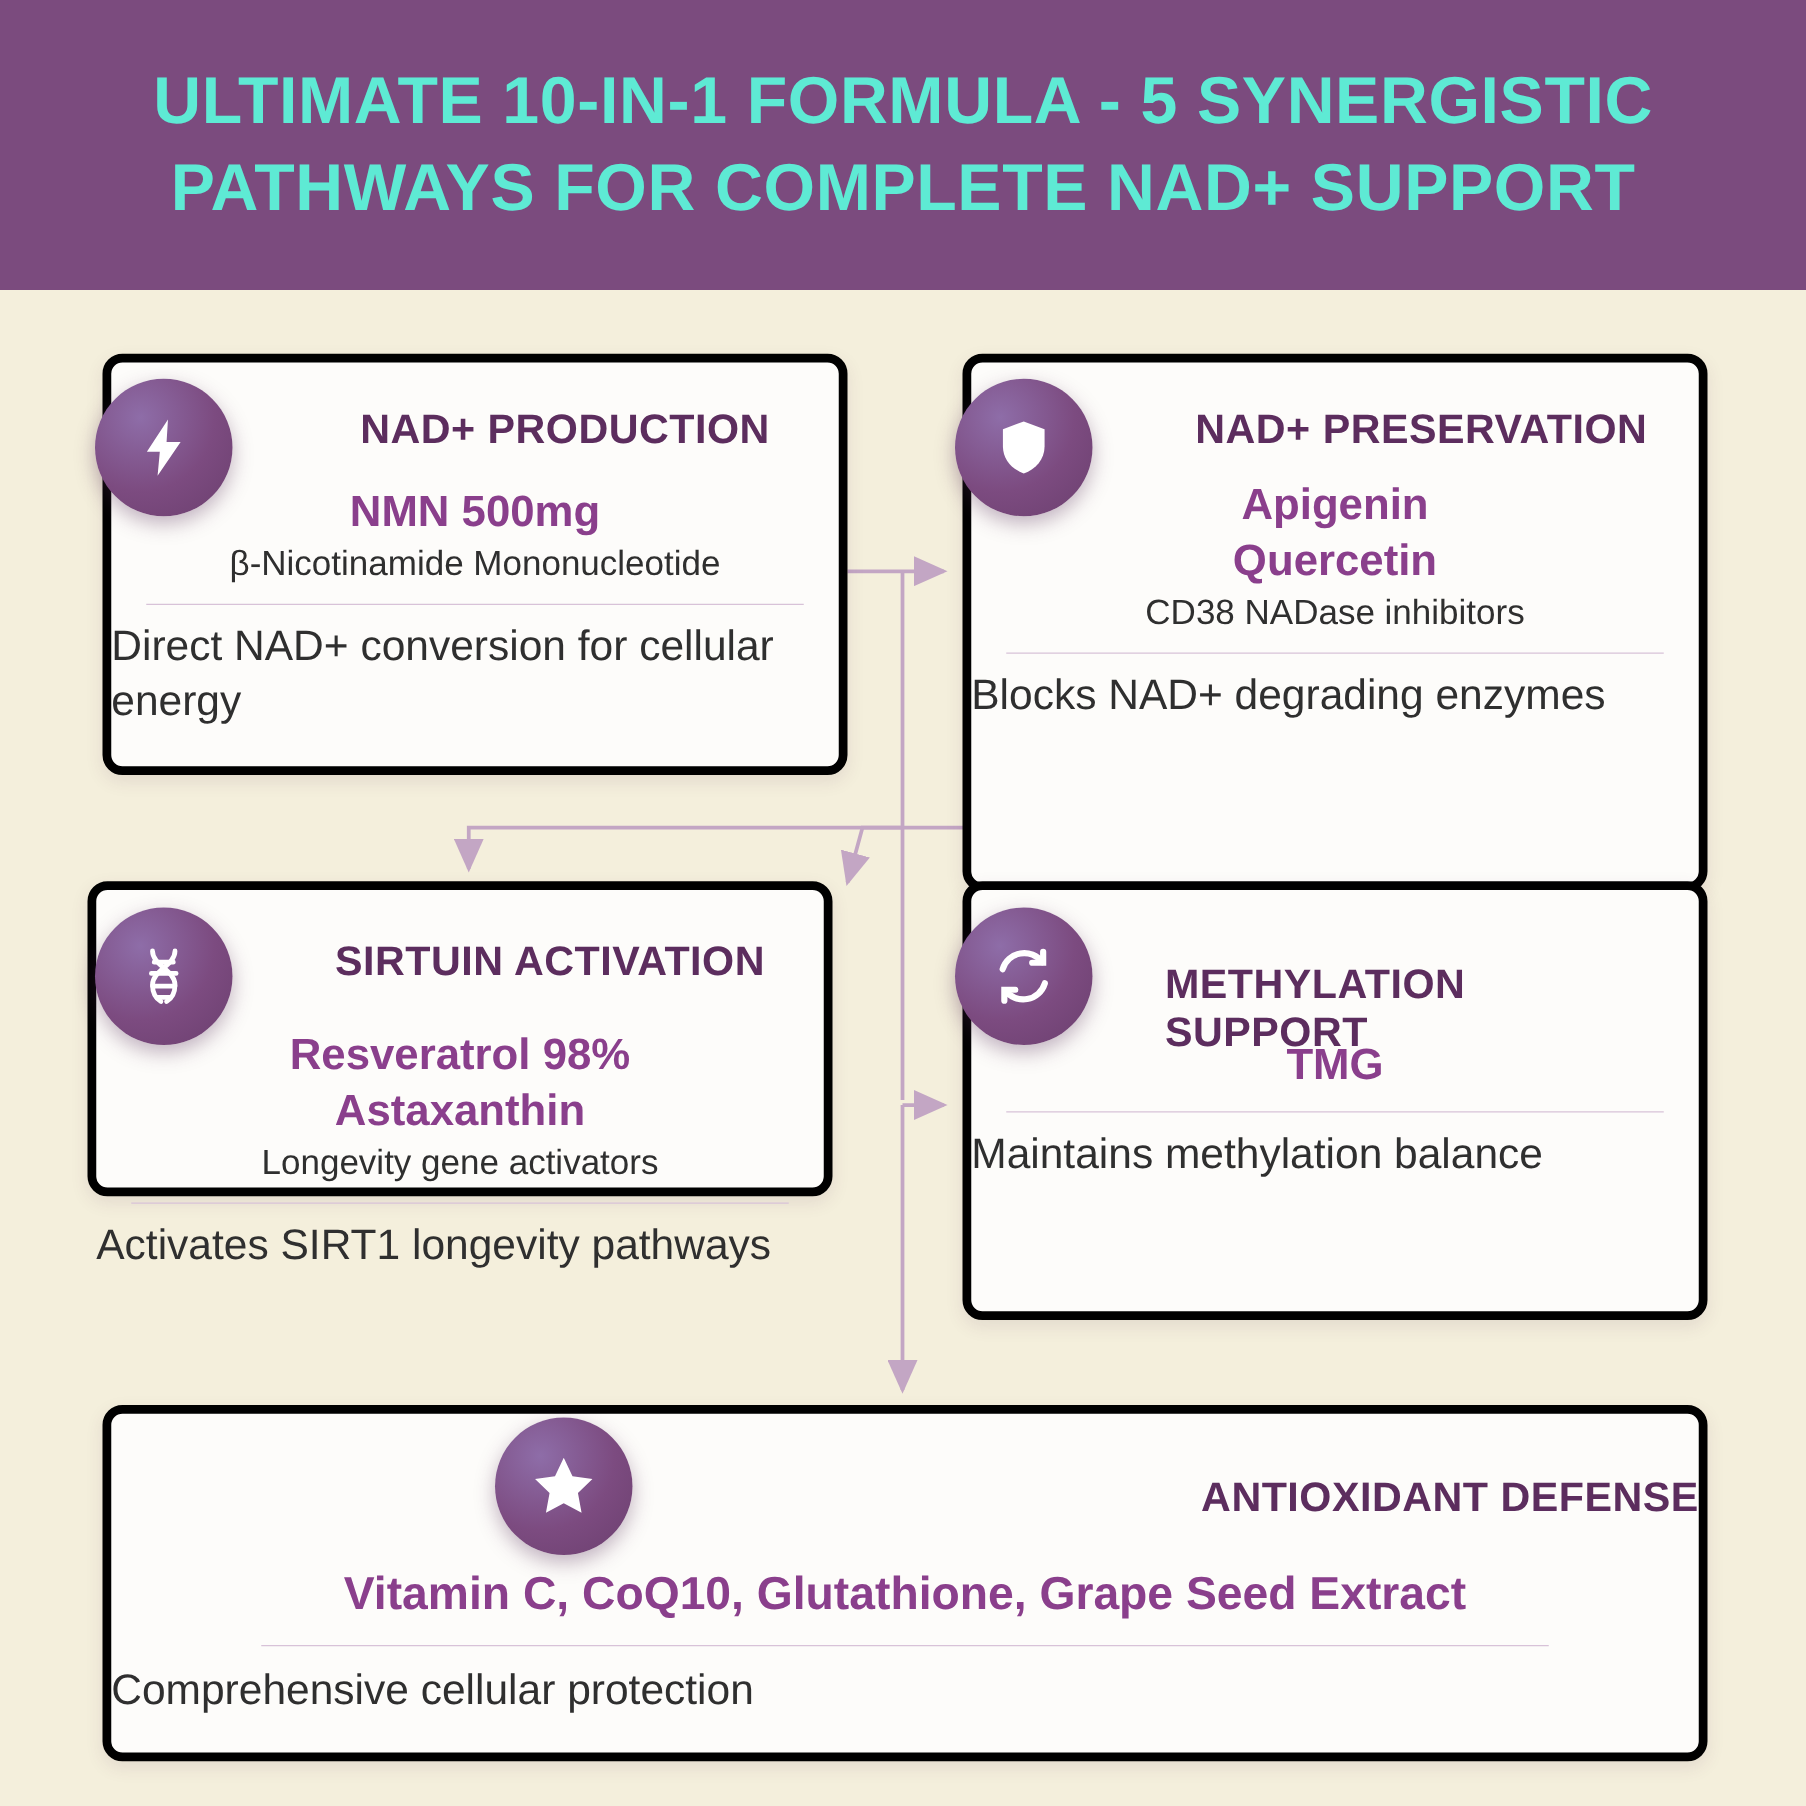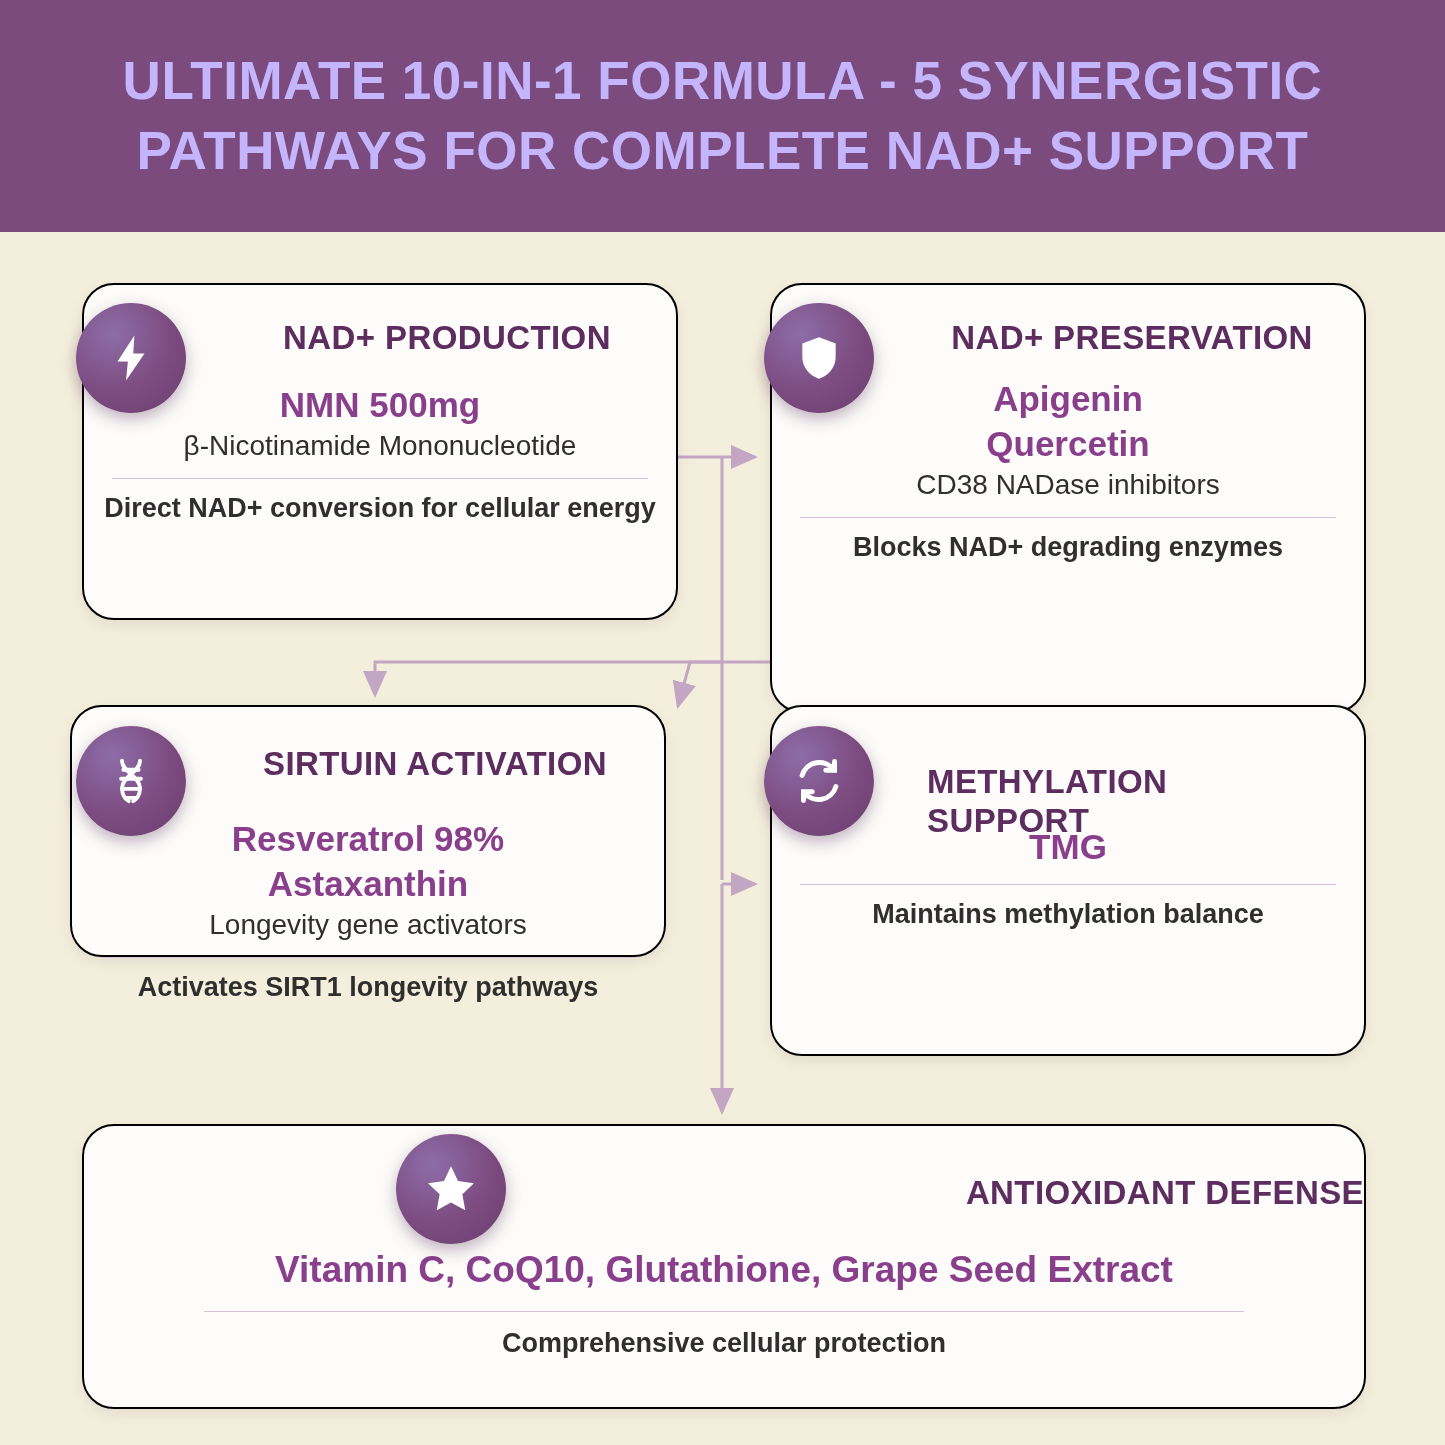--- a/index.html
+++ b/index.html
@@ -28,43 +28,43 @@
     width: 1445px;
     height: 232px;
     background: #7b4b7e;
     display: flex;
     align-items: center;
     justify-content: center;
   }
   .header-title {
     width: 1290px;
     text-align: center;
-    color: #c4b5fd;
+    color: #5eead4;
     font-size: 53px;
     font-weight: bold;
     line-height: 1.32;
     letter-spacing: 0.5px;
   }
 
   
   .connectors {
     position: absolute;
     left: 0;
     top: 0;
     width: 1445px;
     height: 1445px;
     pointer-events: none;
   }
 
   
   .card {
     position: absolute;
     background: #fdfcfa;
-    border: 2px solid #000000;
-    border-radius: 32px;
+    border: 7px solid #000000;
+    border-radius: 16px;
     box-sizing: border-box;
     box-shadow: 0 5px 14px rgba(90, 50, 90, 0.10);
   }
   .card-title {
     color: #5c2d5e;
     font-size: 33px;
     font-weight: bold;
     letter-spacing: 0.4px;
     line-height: 1.18;
   }
@@ -81,24 +81,23 @@
     text-align: center;
     line-height: 1.3;
   }
   .divider {
     height: 1px;
     background: #d8c2d8;
     margin: 14px 28px 12px 28px;
   }
   .note {
     color: #2f2f2f;
-    font-size: 27px;
-    text-align: center;
+    font-size: 34px;
+    text-align: left;
     line-height: 1.28;
-    font-weight: bold;
   }
 
   
   .badge {
     position: absolute;
     width: 110px;
     height: 110px;
     border-radius: 50%;
     background: radial-gradient(circle at 33% 28%, #8e6da8 0%, #7c4b80 55%, #6b3f6e 100%);
     box-shadow: 0 6px 16px rgba(80, 40, 80, 0.35);

